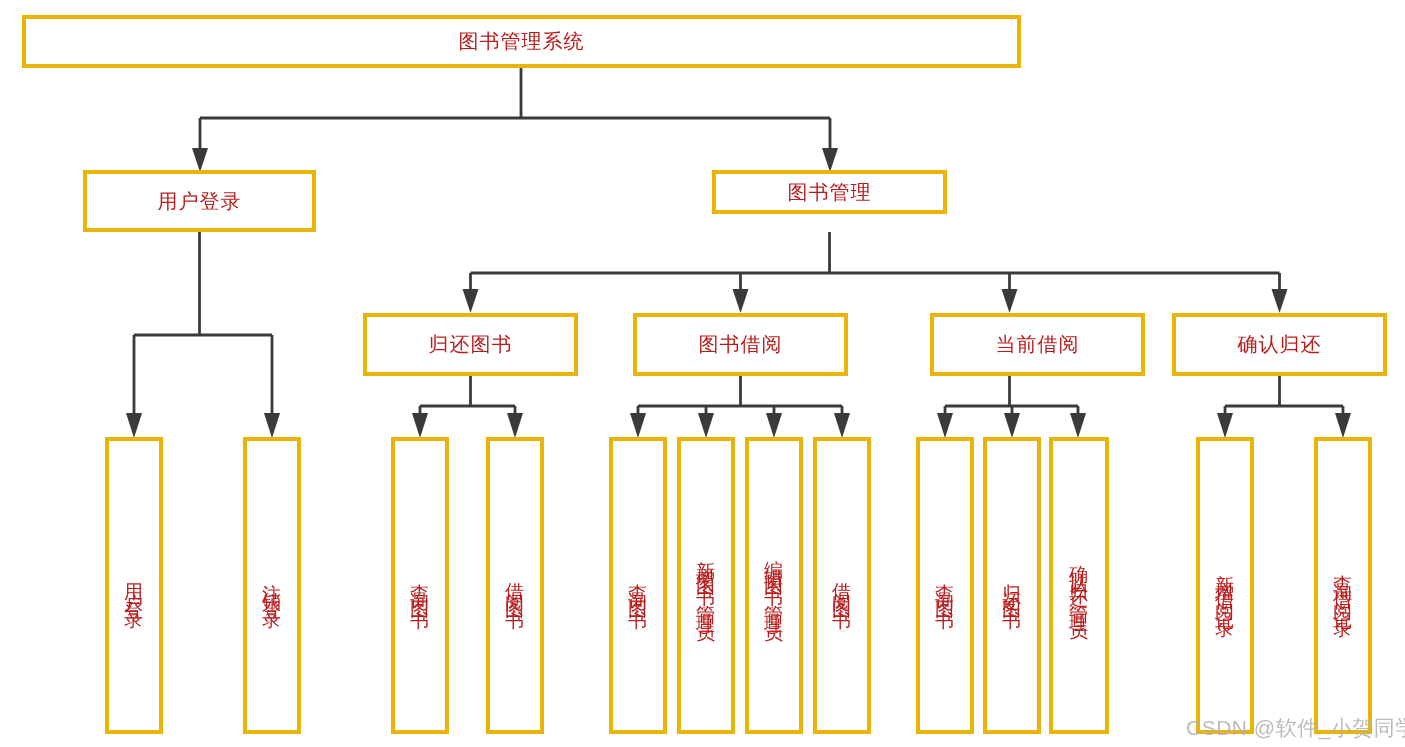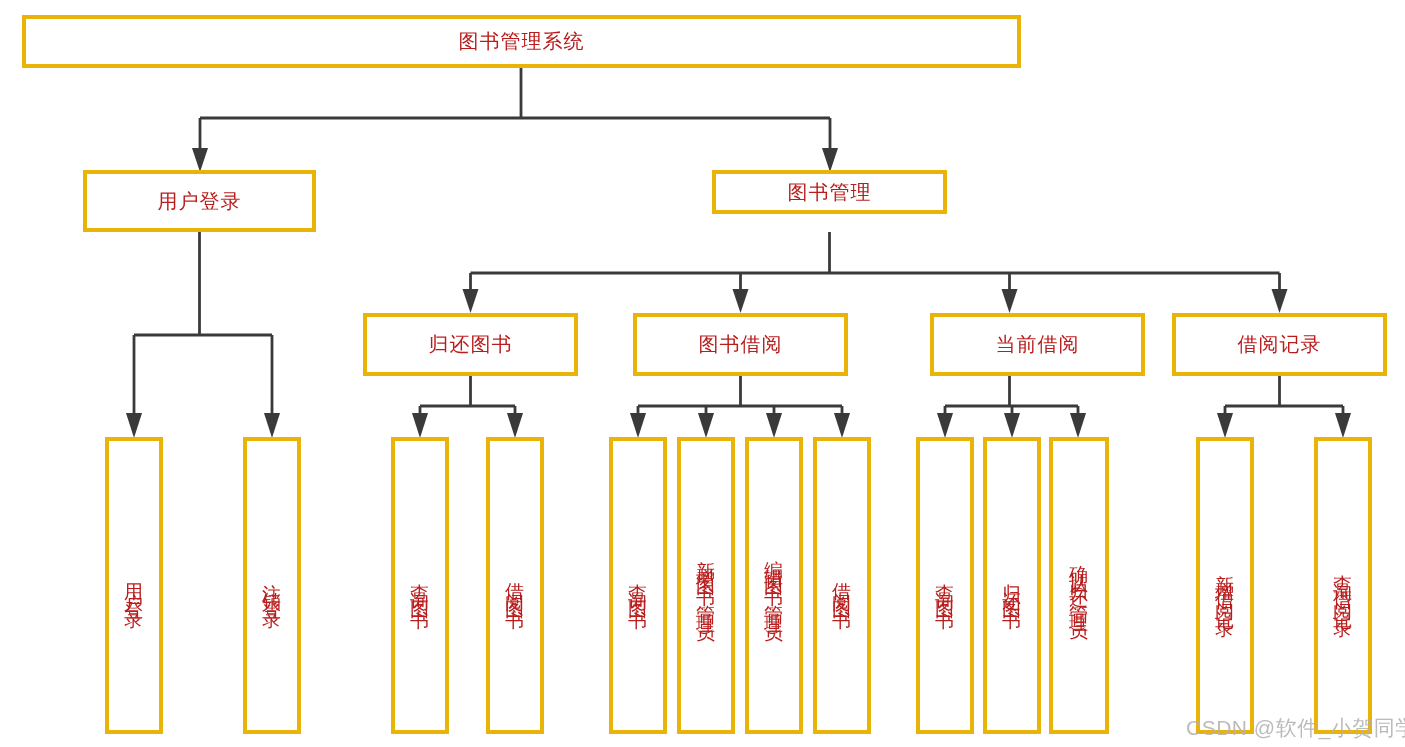--- a/index.html
+++ b/index.html
@@ -130,21 +130,21 @@
   </svg>
 
   <div class="node root">图书管理系统</div>
 
   <div class="node lvl1-a">用户登录</div>
   <div class="node lvl1-b">图书管理</div>
 
   <div class="node lvl2" style="left:363px;">归还图书</div>
   <div class="node lvl2" style="left:633px;font-family:Liberation Mono, monospace;">图书借阅</div>
   <div class="node lvl2" style="left:902px;margin-left:28px;">当前借阅</div>
-  <div class="node lvl2" style="left:1172px;">借阅记录</div>
+  <div class="node lvl2" style="left:1172px;">确认归还</div>
 
   <div class="node leaf" style="left:105px;">
     <span class="vtext">用户登录</span>
   </div>
   <div class="node leaf" style="left:243px;">
     <span class="vtext">注销登录</span>
   </div>
 
   <div class="node leaf" style="left:391px;">
     <span class="vtext">查询图书</span>

